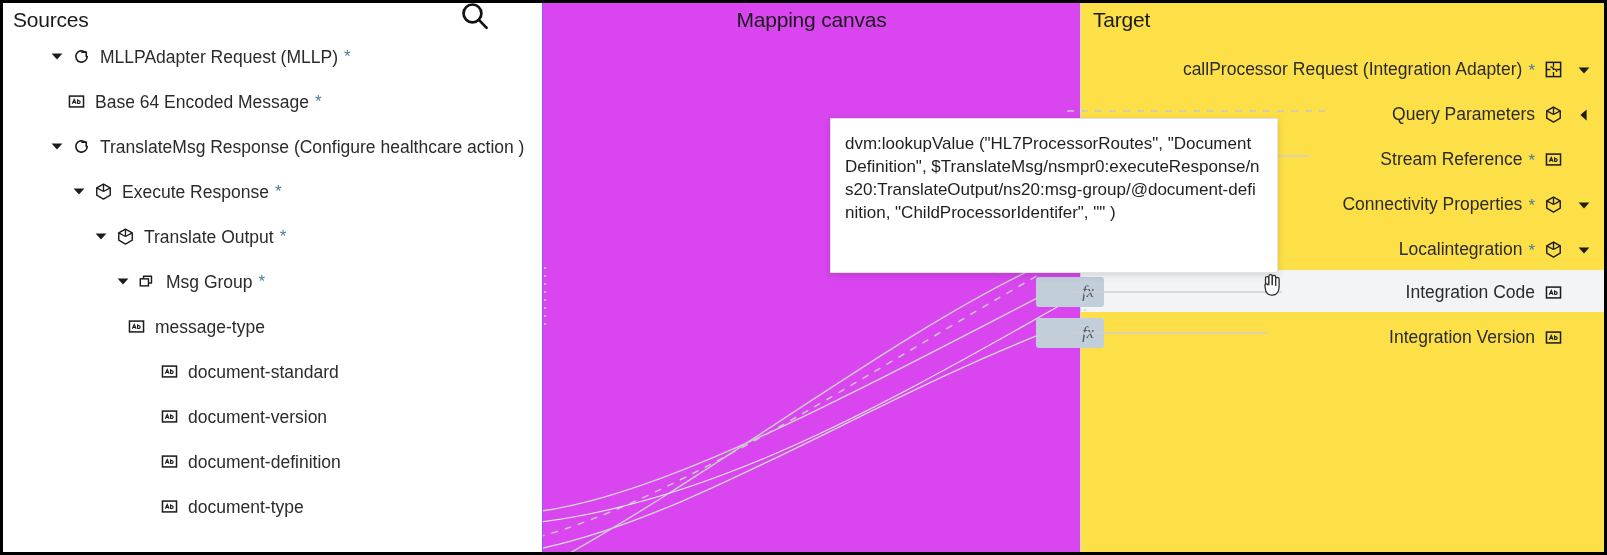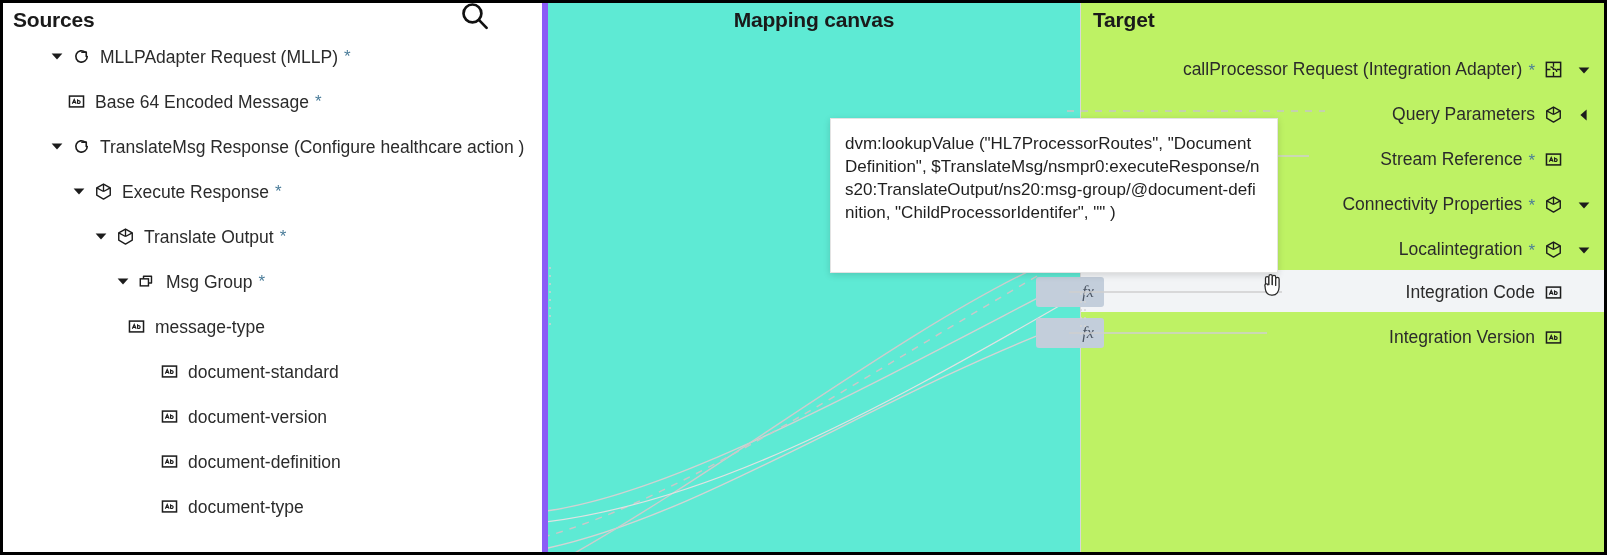--- a/index.html
+++ b/index.html
@@ -11,27 +11,27 @@
     position:relative;
     width:1607px;height:555px;
     background:#ffffff;
     overflow:hidden;
     box-sizing:border-box;
     border:3px solid #000000;
   }
   
   .panel{position:absolute;top:0;bottom:0;overflow:hidden;}
   #sources-panel{left:0;width:539px;background:#ffffff;}
-  #canvas-panel{left:539px;width:539px;background:#5eead4;
-    border-left:6px solid #8b5cf6;border-right:1px solid #d8d8d8;box-sizing:border-box;}
-  #target-panel{left:1078px;right:0;background:#bef264;}
+  #canvas-panel{left:539px;width:539px;background:#d946ef;
+    border-left:1px solid #8b5cf6;border-right:1px solid #d8d8d8;box-sizing:border-box;}
+  #target-panel{left:1078px;right:0;background:#fde047;}
 
   .panel-title{
     position:absolute;top:5px;
-    font-size:21px;font-weight:bold;color:#1a1a1a;letter-spacing:-.2px;
+    font-size:21px;font-weight:normal;color:#1a1a1a;letter-spacing:-.2px;
   }
   #sources-title{left:10px;}
   #canvas-title{left:0;right:0;text-align:center;}
   #target-title{left:12px;}
 
   
   #search-icon{
     position:absolute;left:455px;top:-4px;width:34px;height:34px;
     cursor:pointer;
   }

